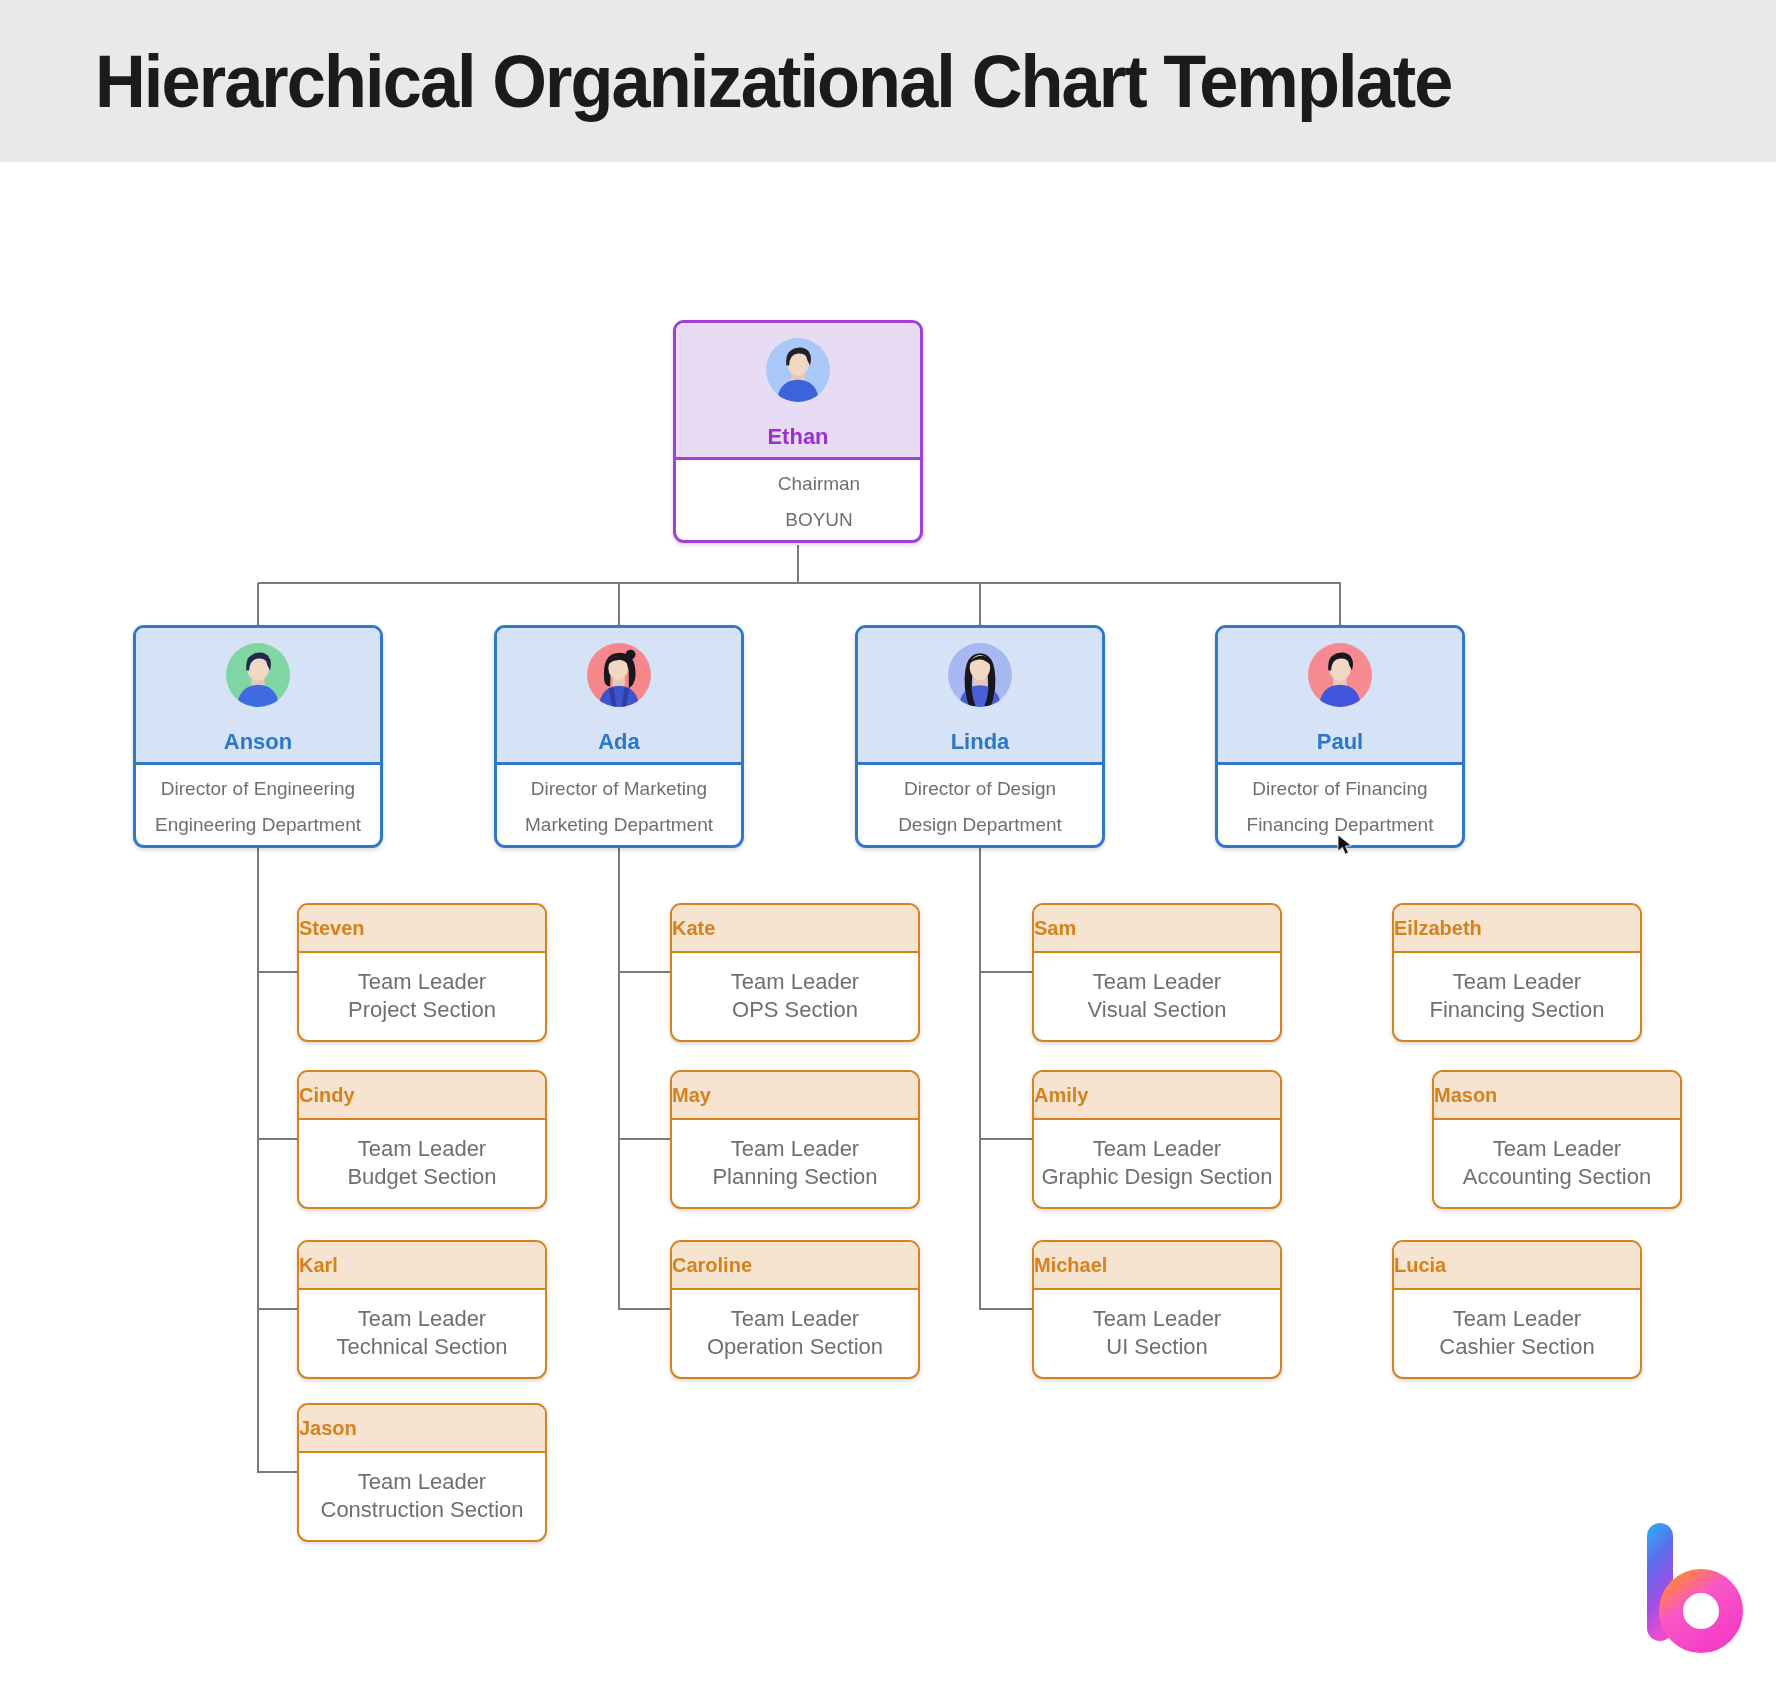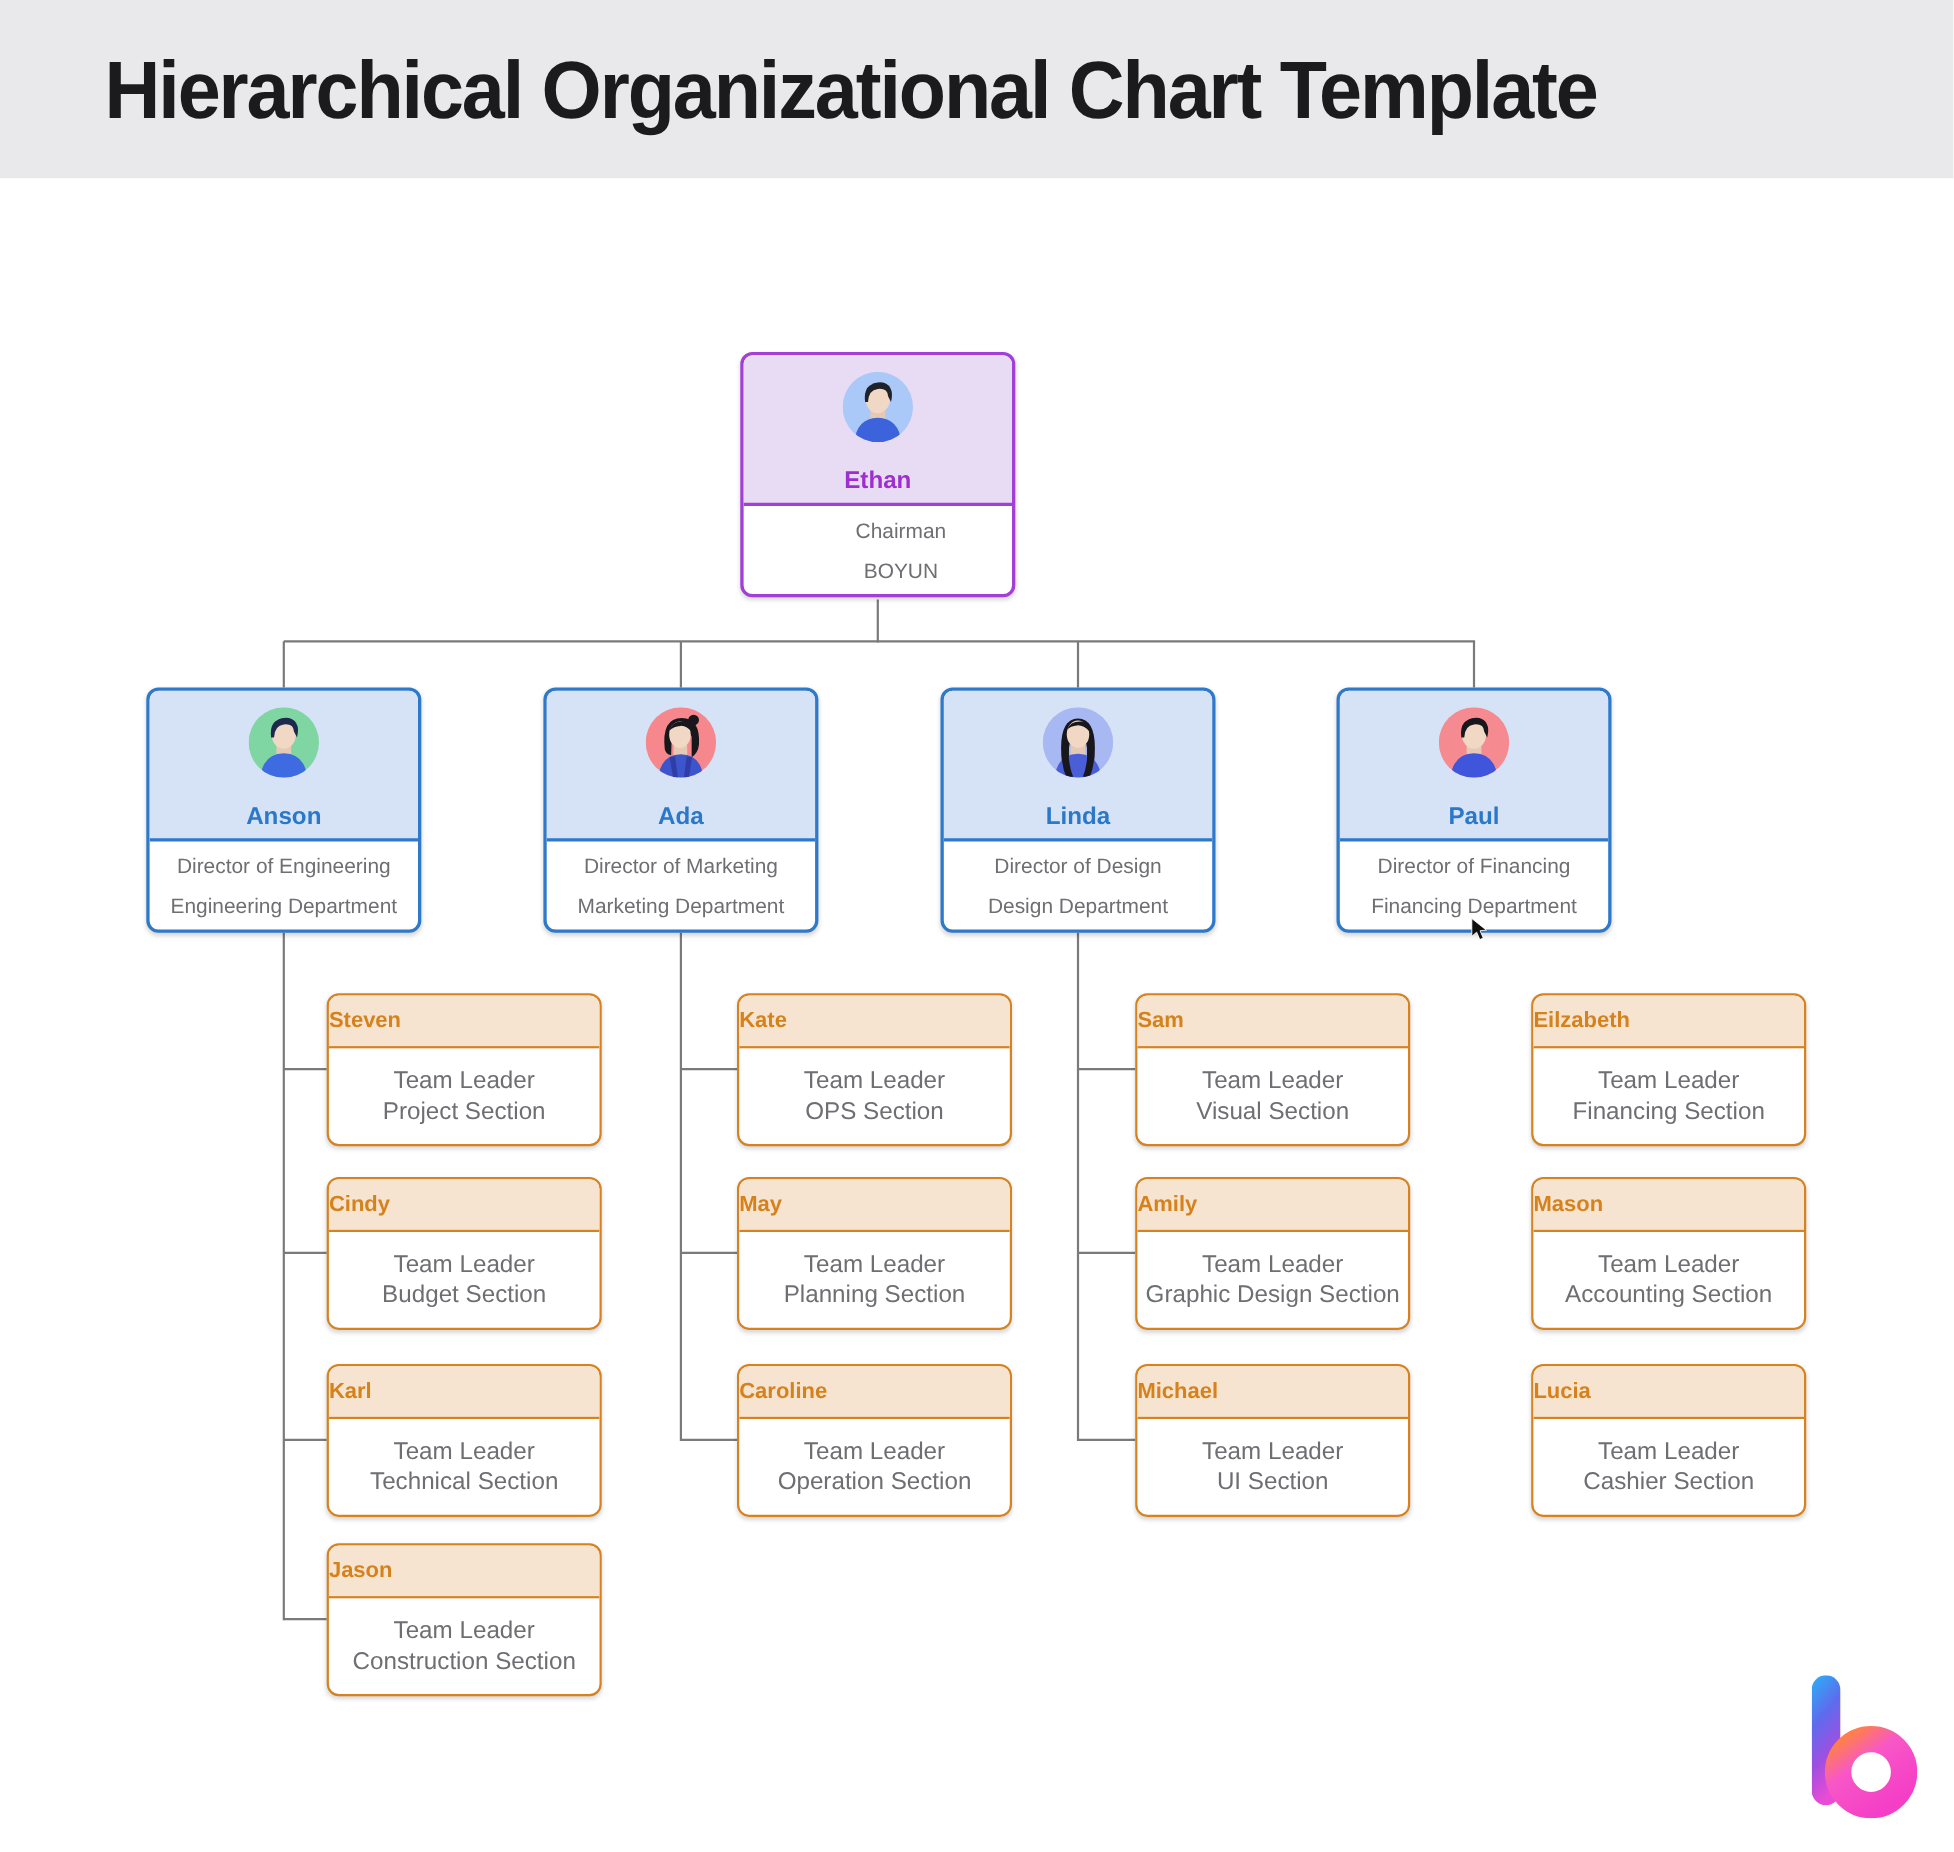--- a/index.html
+++ b/index.html
@@ -319,21 +319,21 @@
 
   <div class="card leader" style="left:1392px;top:903px">
     <div class="head">
         <div class="name">Eilzabeth</div>
       </div>
     <div class="body">
       <div>Team Leader</div>
       <div>Financing Section</div>
     </div>
   </div>
-  <div class="card leader" style="left:1392px;top:1070px">
+  <div class="card leader" style="left:1432px;top:1070px">
     <div class="head">
         <div class="name">Mason</div>
       </div>
     <div class="body">
       <div>Team Leader</div>
       <div>Accounting Section</div>
     </div>
   </div>
   <div class="card leader" style="left:1392px;top:1240px">
     <div class="head">

